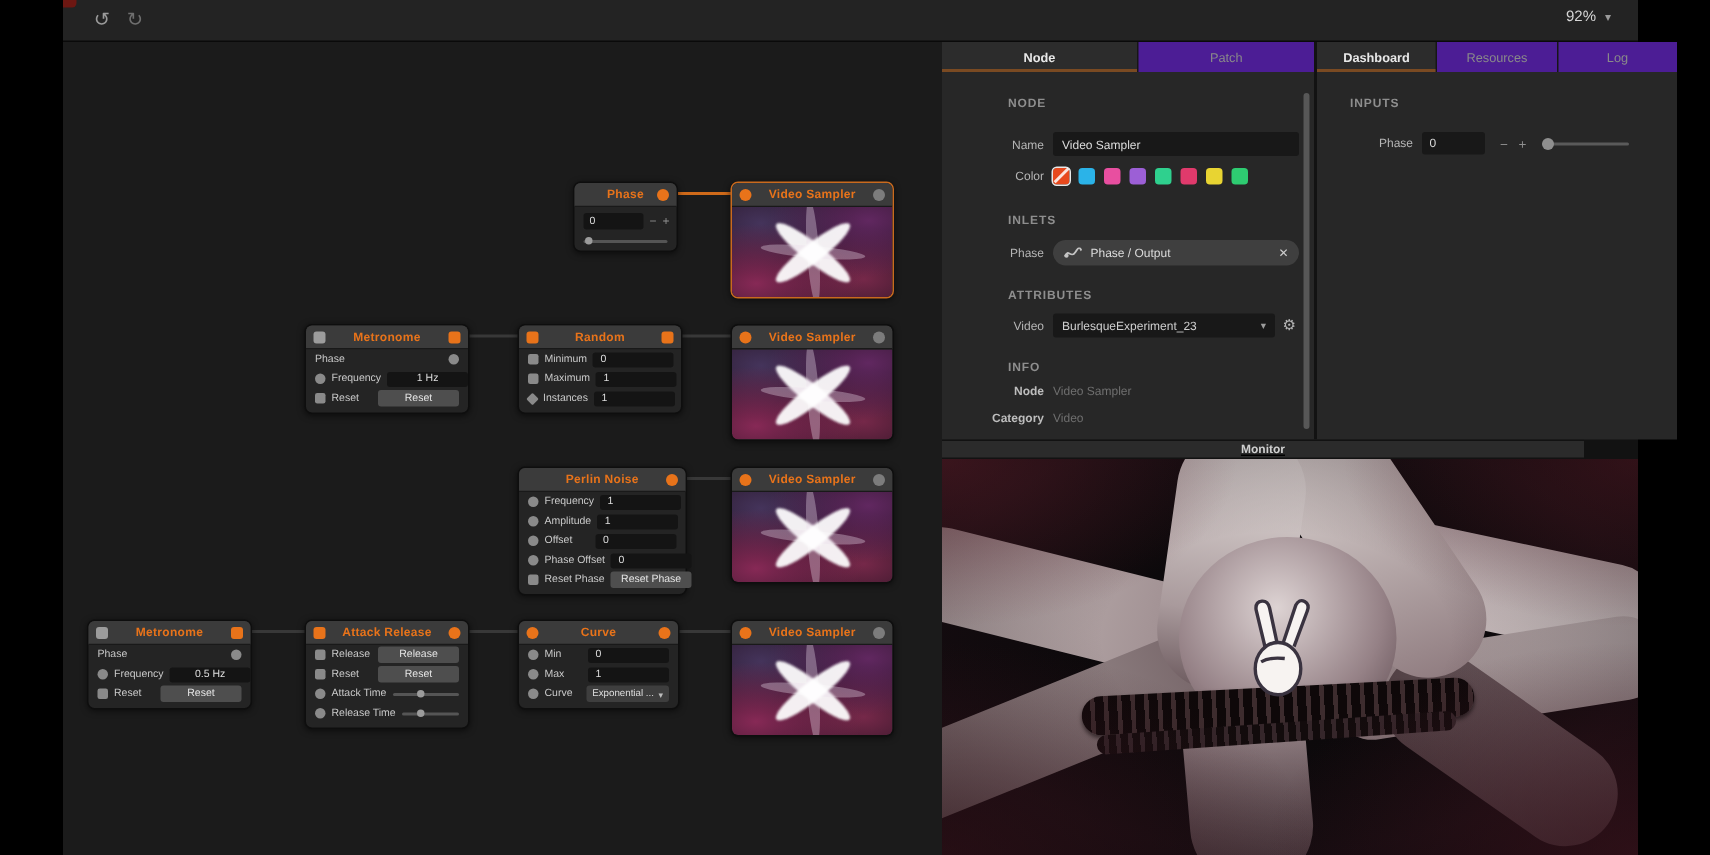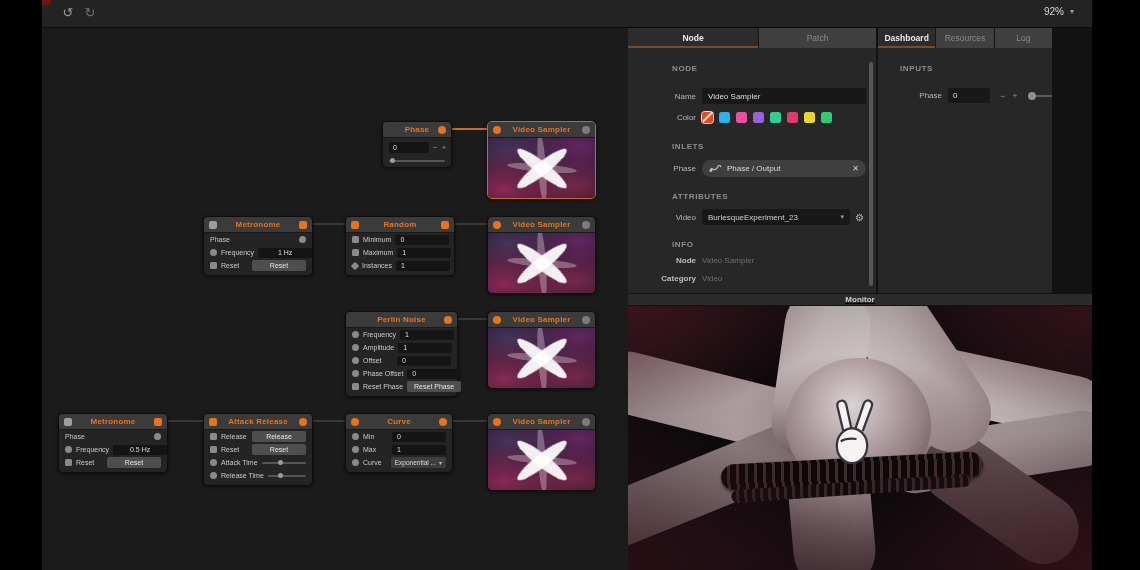--- a/index.html
+++ b/index.html
@@ -66,23 +66,23 @@
   .thumb::before, .thumb::after { content:""; position:absolute; left:50%; top:50%; width:62px; height:13px; margin:-6px 0 0 -31px; background:rgba(255,255,255,.93); border-radius:50%; filter:blur(.6px); }
   .thumb::before { transform:rotate(38deg); }
   .thumb::after { transform:rotate(-38deg); }
   .thumb .streak { position:absolute; left:50%; top:50%; width:70px; height:8px; margin:-4px 0 0 -35px; background:rgba(235,220,235,.35); border-radius:50%; }
   .thumb .s1 { transform:rotate(5deg); } .thumb .s2 { transform:rotate(86deg); }
 
   
   .right-area { position:absolute; left:628px; top:28px; width:464px; height:542px; background:#121212; }
   .panel { position:absolute; top:0; background:#272727; height:265px; overflow:hidden; }
   .node-panel { left:0; width:248px; }
-  .dash-panel { left:250px; width:174px; }
+  .dash-panel { left:250px; width:240px; }
   .tabbar { display:flex; height:20px; background:#161616; }
-  .tab { display:flex; align-items:center; justify-content:center; font-size:8.5px; color:#8a8a8a; cursor:pointer; background:#404040; }
+  .tab { display:flex; align-items:center; justify-content:center; font-size:8.5px; color:#8a8a8a; cursor:pointer; background:#4c1d95; }
   .tab.active { background:#2c2c2c; color:#e8e8e8; font-weight:bold; box-shadow:inset 0 -2px 0 #7a4a22; }
   .node-panel .tab:nth-child(1){ width:130px; } .node-panel .tab:nth-child(2){ flex:1; margin-left:1px; }
   .dash-panel .tab { flex:1; } .dash-panel .tab + .tab { margin-left:1px; }
 
   .panel-body { position:absolute; left:0; right:0; top:20px; bottom:0; overflow:hidden; }
   .sec-title { position:absolute; font-size:8px; font-weight:bold; letter-spacing:.6px; color:#8e8e8e; }
   .prow { position:absolute; left:0; right:0; display:flex; align-items:center; }
   .prow .plabel { width:68px; text-align:right; font-size:8px; color:#b5b5b5; flex:none; }
   .pfield { margin-left:6px; background:#181818; border:none; border-radius:2px; height:16px; color:#dcdcdc; font-size:8px; padding:0 6px; font-family:inherit; }
   .name-input { width:164px; }
@@ -102,21 +102,21 @@
 
   
   .dash-field { margin-left:6px; width:42px; height:15px; background:#181818; border:none; border-radius:2px; color:#dcdcdc; font-size:8px; padding:0 5px; font-family:inherit; }
   .dstep { color:#8f8f8f; font-size:9px; cursor:pointer; }
   .dstep.minus { margin-left:10px; } .dstep.plus { margin-left:7px; }
   .dslider { position:relative; margin-left:10px; width:58px; height:8px; display:flex; align-items:center; cursor:pointer; }
   .dslider .track { width:100%; height:2px; background:#5a5a5a; border-radius:1px; }
   .dslider .knob { position:absolute; left:0; top:0; width:8px; height:8px; border-radius:50%; background:#8f8f8f; }
 
   
-  .monitor-bar { position:absolute; left:0; top:265px; width:464px; height:13px; background:#2b2b2b; border-top:1px solid #121212; border-bottom:1px solid #121212; display:flex; align-items:center; justify-content:center;text-decoration:underline; }
+  .monitor-bar { position:absolute; left:0; top:265px; width:428px; height:13px; background:#2b2b2b; border-top:1px solid #121212; border-bottom:1px solid #121212; display:flex; align-items:center; justify-content:center;text-decoration:underline; }
   .monitor-title { font-size:8px; font-weight:bold; color:#d0d0d0; }
   .monitor-video { position:absolute; left:0; top:278px; width:464px; height:264px; background:#0c090b; overflow:hidden; }
   .arm { position:absolute; border-radius:40px; }
   .arm1 { left:150px; top:-20px; width:86px; height:175px; transform:rotate(8deg);  background:linear-gradient(180deg,#ece7e4,#a99a9c 70%,#6e5c60); }
   .arm2 { left:255px; top:-30px; width:78px; height:185px; transform:rotate(-34deg); background:linear-gradient(195deg,#e4dedb,#8d797d); }
   .arm3 { left:245px; top:52px;  width:235px; height:62px; transform:rotate(12deg); background:linear-gradient(270deg,#f0ebe8,#a18e92); }
   .arm4 { left:258px; top:118px; width:225px; height:56px; transform:rotate(-9deg); background:linear-gradient(270deg,#d9d1cf,#7e6b6f); }
   .arm5 { left:-35px; top:70px;  width:265px; height:62px; transform:rotate(14deg); background:linear-gradient(90deg,#cdc3c1,#8f7c80); }
   .arm6 { left:-45px; top:148px; width:255px; height:56px; transform:rotate(-22deg); background:linear-gradient(90deg,#b9afad,#6f5d61); }
   .arm7 { left:163px; top:150px; width:82px; height:135px; transform:rotate(-5deg); background:linear-gradient(0deg,#564549,#9d8b8f); }

